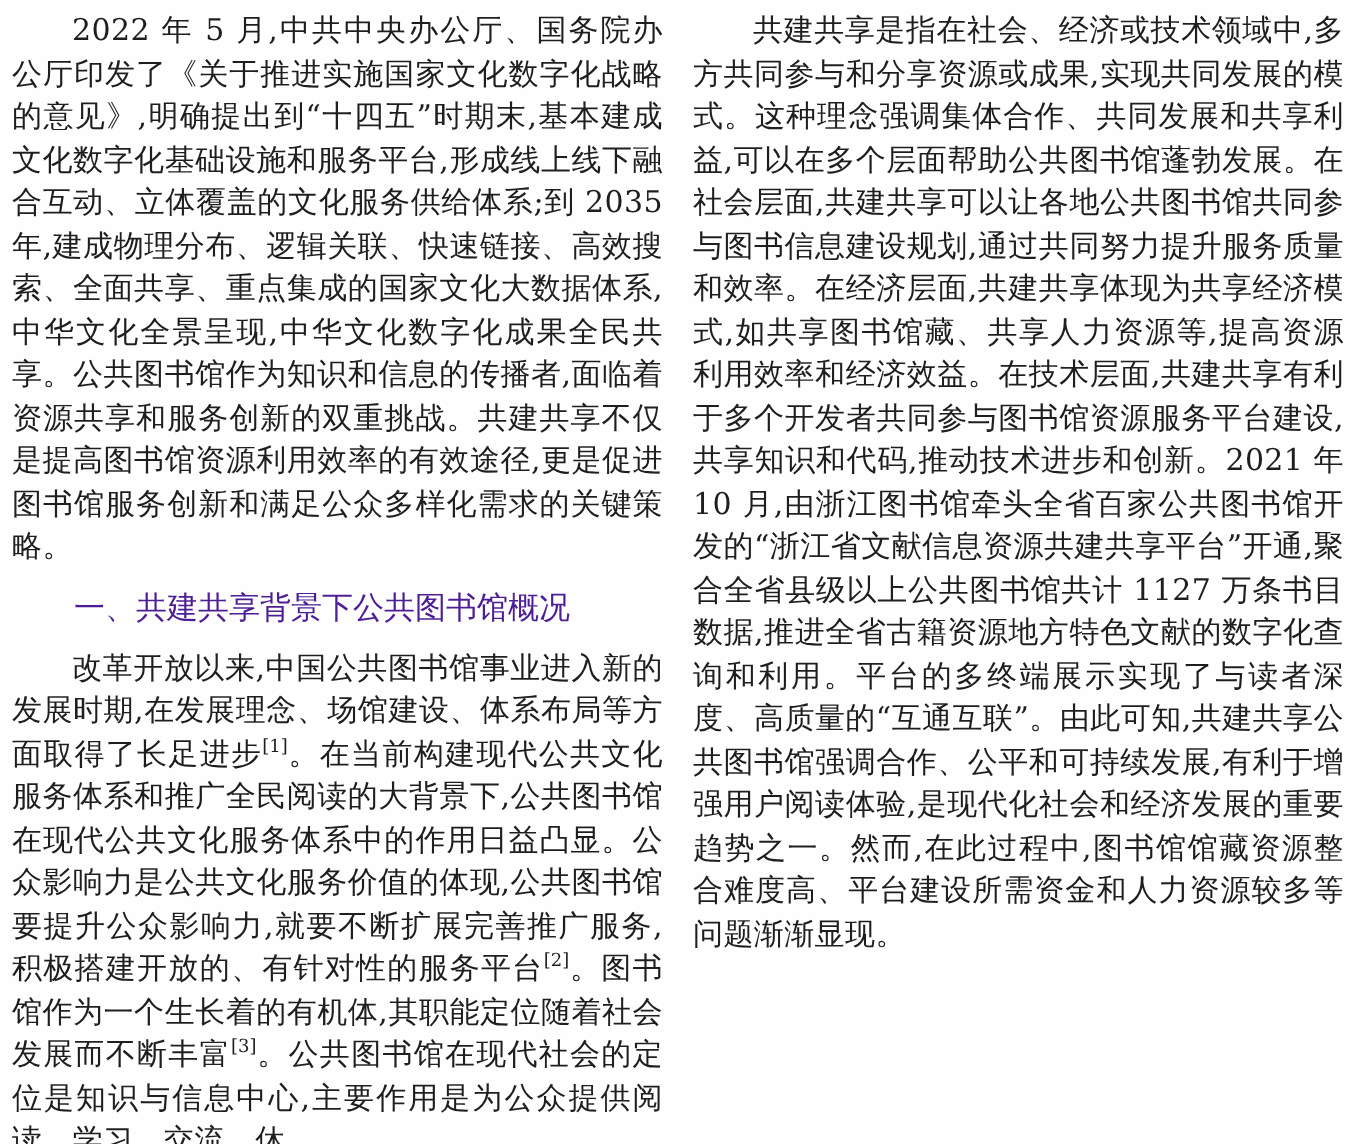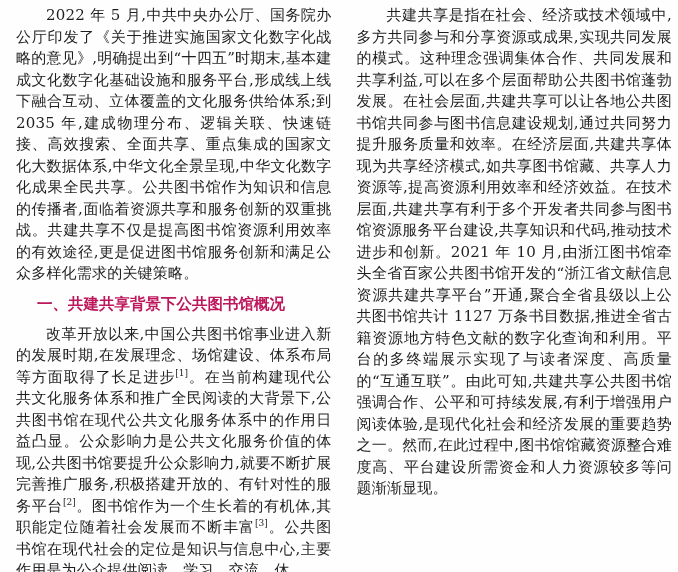--- a/index.html
+++ b/index.html
@@ -29,28 +29,27 @@
   .para {
     margin: 0;
     font-size: 15px;
     line-height: 21.5px;
     text-align: justify;
     text-justify: inter-ideograph;
     letter-spacing: 0.2px;
   }
   .indent {
     text-indent: 2em;
-    margin-left: 10px;
   }
   .section-heading {
     margin: 8px 0 9px 0;
     font-size: 15.5px;
     line-height: 22px;
-    font-weight: bold;
-    color: #be185d;
+    font-weight: normal;
+    color: #4c1d95;
     text-indent: 2em;
     font-family: "DejaVu Sans", "Liberation Sans", sans-serif;
   }
   sup.ref {
     font-size: 9px;
     line-height: 0;
     vertical-align: super;
     letter-spacing: 0;
   }
 </style>

